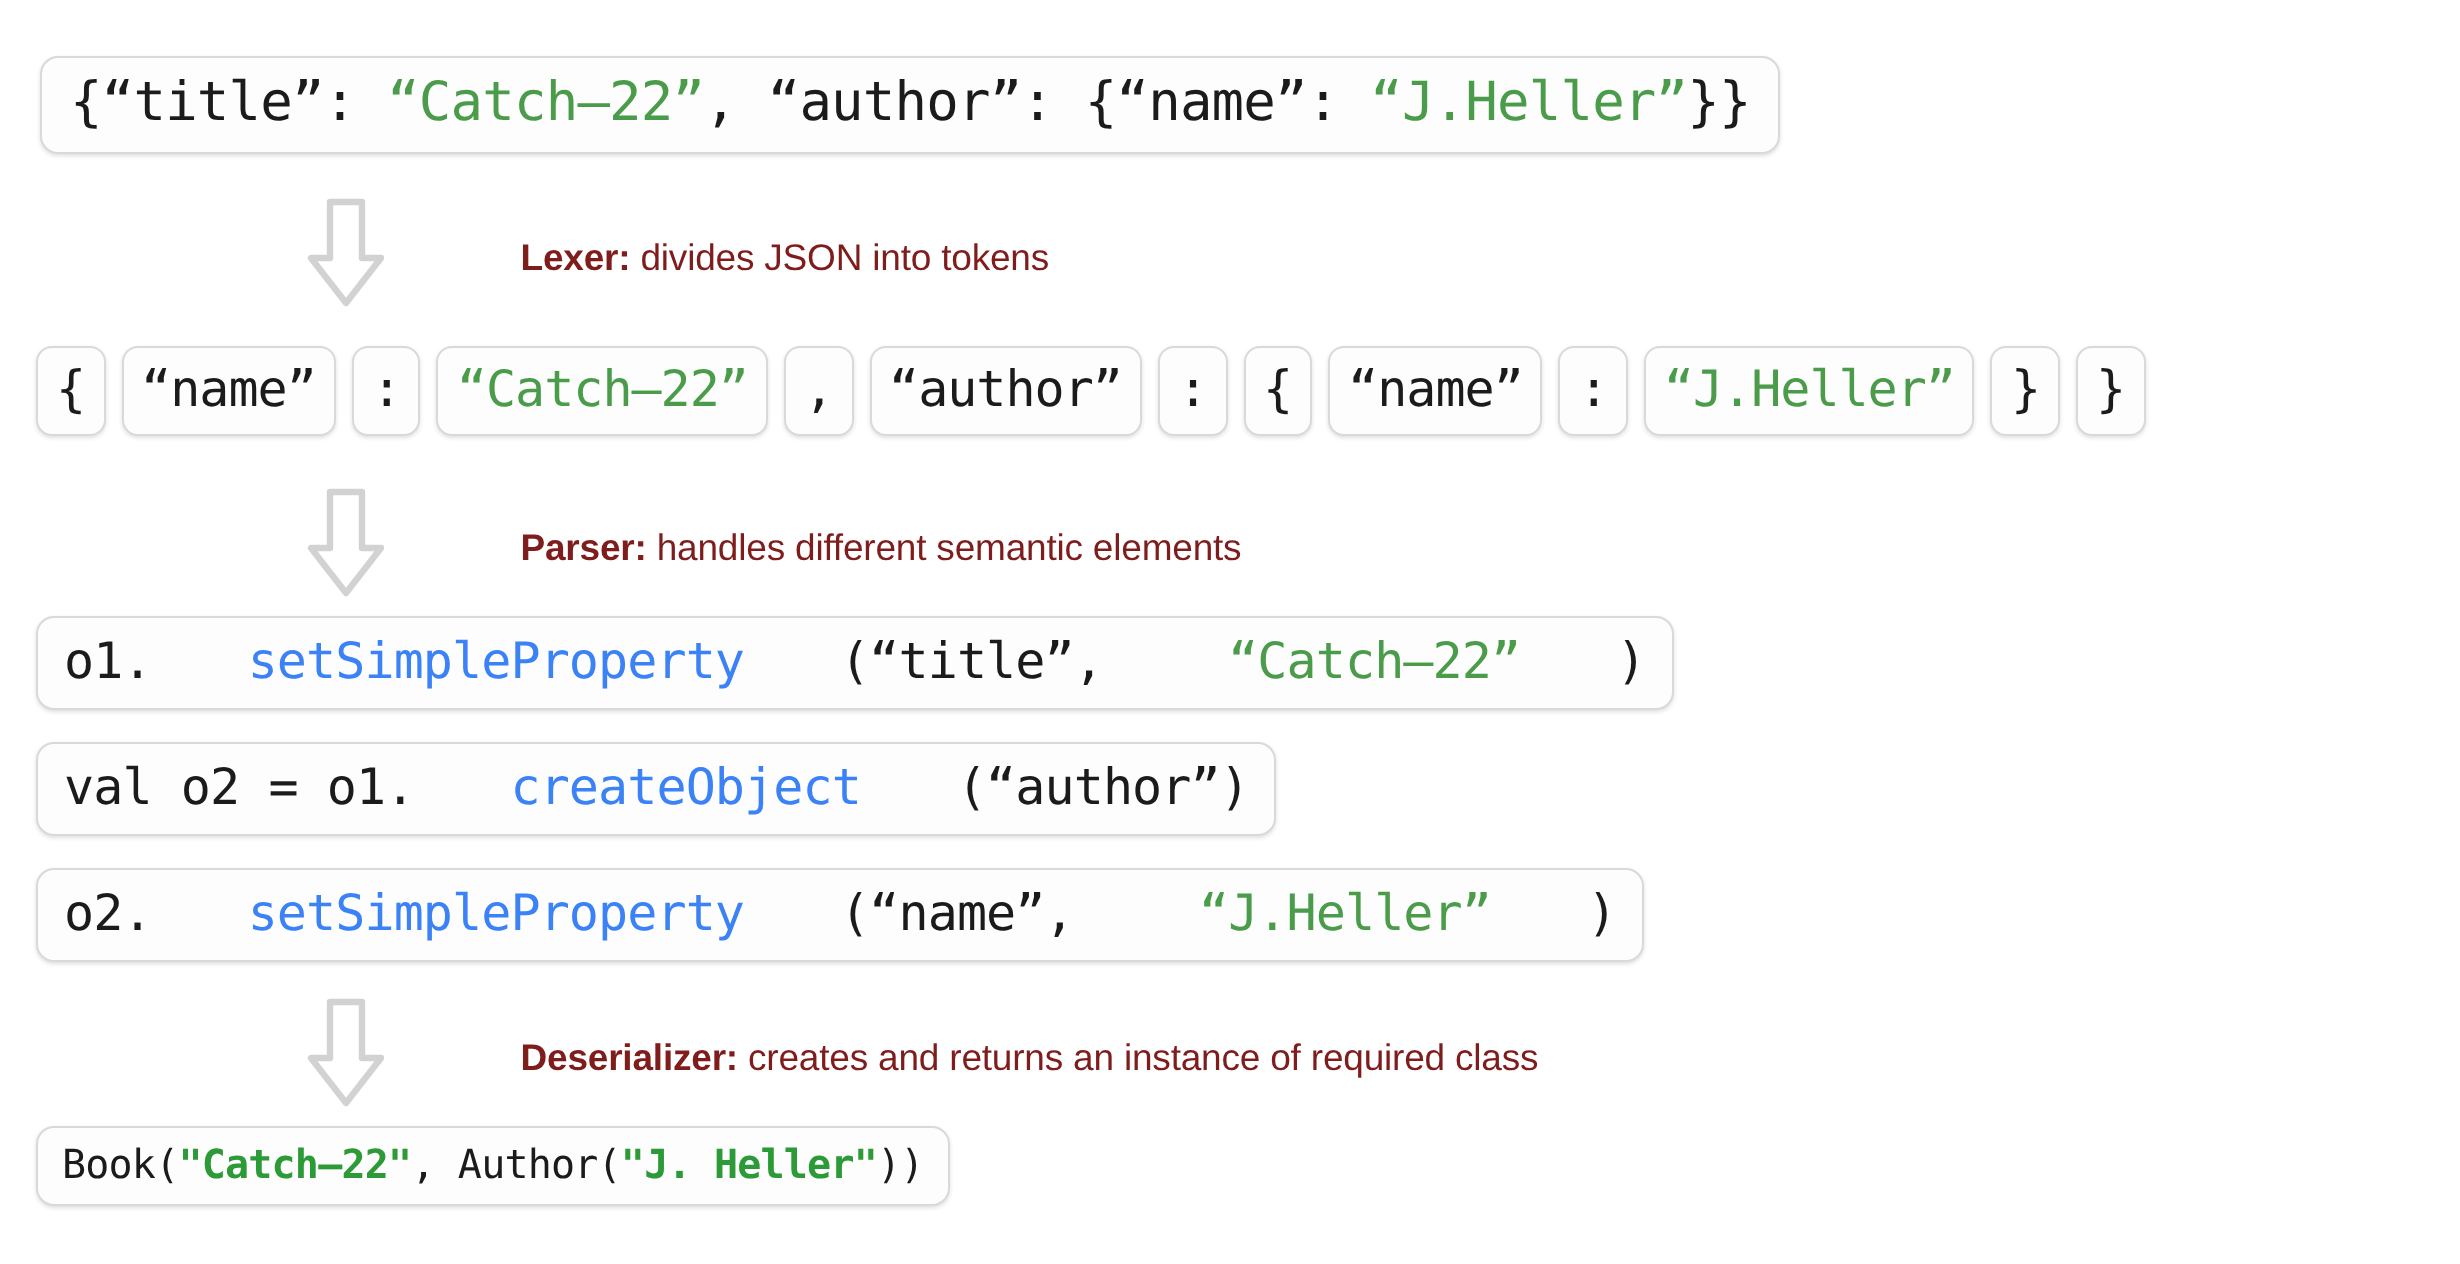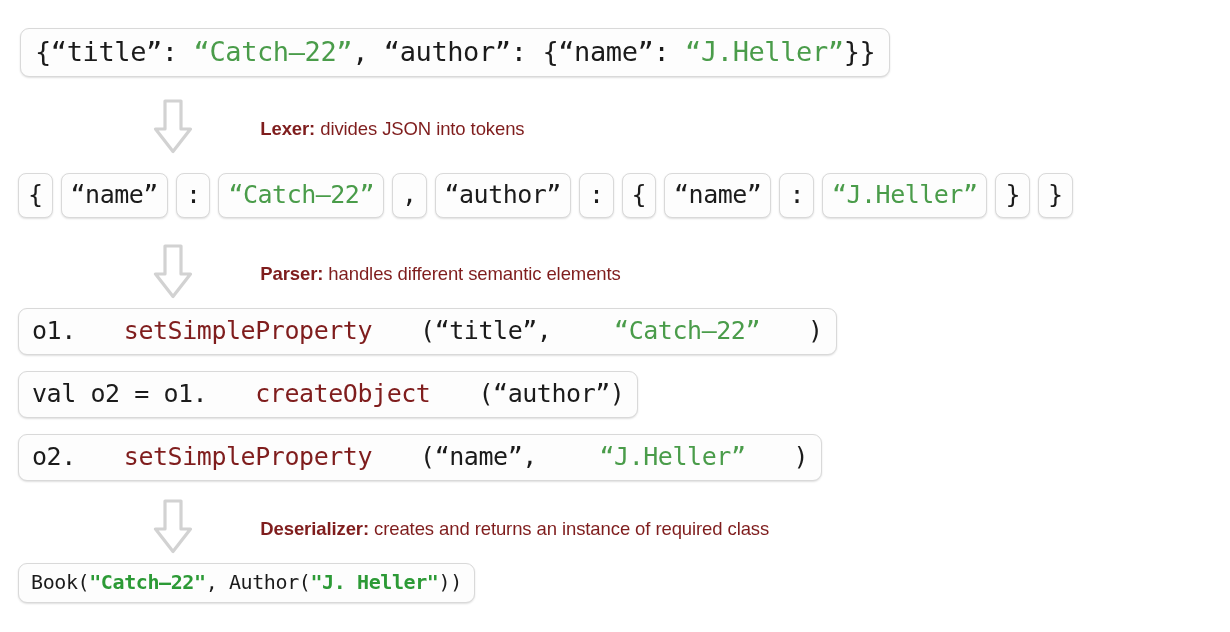--- a/index.html
+++ b/index.html
@@ -119,21 +119,21 @@
   #row-result { top: 563px; left: 18px; width:auto; }
   #row-result .codebox {
     padding: 8px 12px 10px 12px;
     font-size: 20px;
     letter-spacing: -0.4px;
   }
 
   
   .s-str   { color: #4a9c4a; }   
   .s-strb  { color: #2c9a36; font-weight: bold; }
-  .s-fn    { color: #7f1d1d; }   
+  .s-fn    { color: #3b82f6; }   
   .s-plain { color: #1b1b1b; }
 
   
   .arrow-icon {
     display: block;
   }
 </style>
 </head>
 <body>
 

